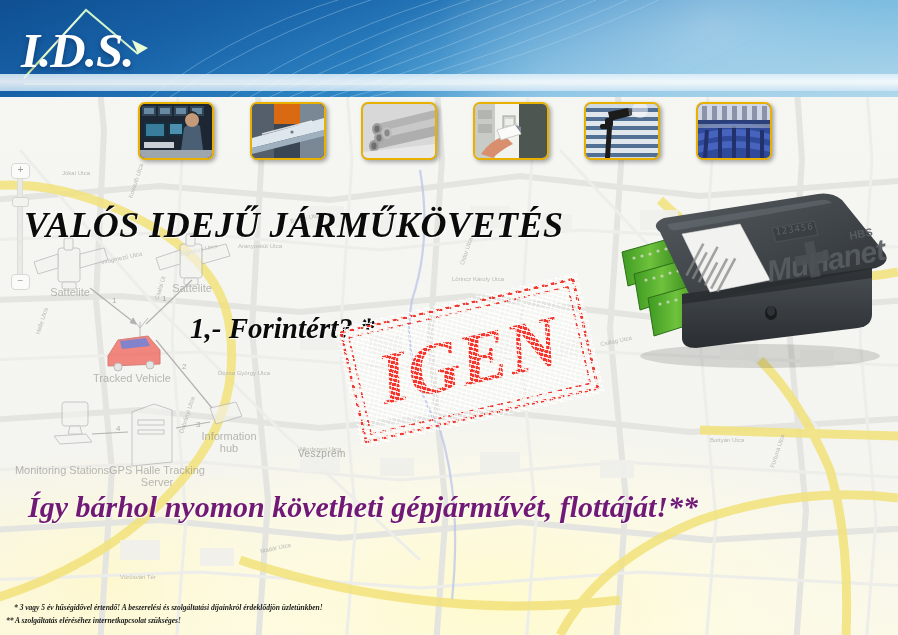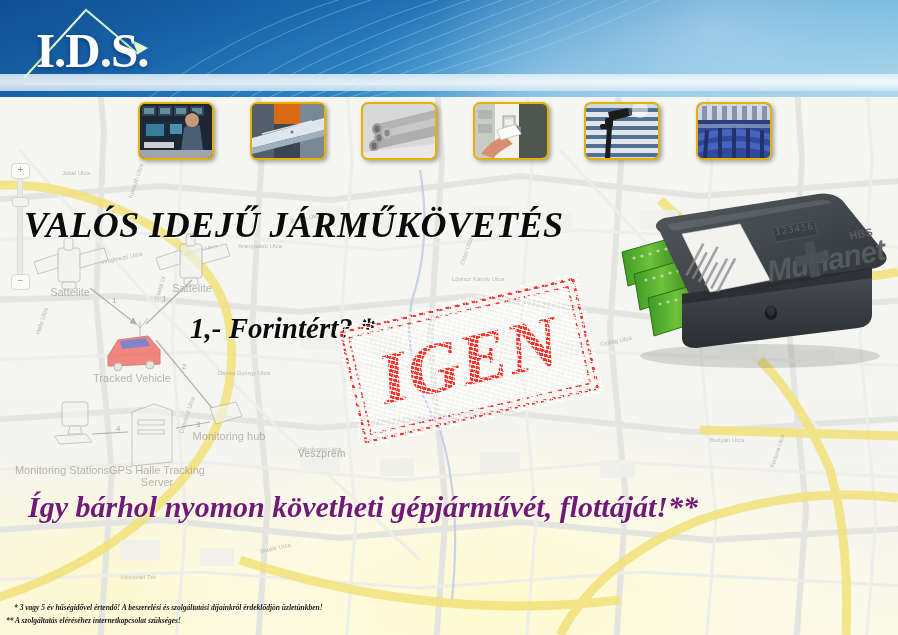--- a/index.html
+++ b/index.html
@@ -37,22 +37,22 @@
             linear-gradient(160deg,#0f4f92 0%,#1862a8 24%,#2f86c4 52%,#67b2db 76%,#a9d4ea 100%);}
   .header .glow{position:absolute;right:-120px;top:-180px;width:620px;height:420px;
           background:radial-gradient(ellipse at center, rgba(255,255,255,.42) 0%, rgba(255,255,255,0) 62%);}
   .header .glow2{position:absolute;left:330px;top:-40px;width:420px;height:300px;
           background:radial-gradient(ellipse at center, rgba(170,215,240,.55) 0%, rgba(255,255,255,0) 65%);}
   .header .band{position:absolute;left:0;bottom:6px;width:898px;height:17px;
           background:linear-gradient(#dff0fa,#ffffff 45%,#cfe6f6 100%);opacity:.85;
           filter:blur(.4px);}
   .header .hsvg{position:absolute;inset:0;}
   .logo{position:absolute;left:14px;top:4px;width:230px;height:88px;}
-  .logo .txt{position:absolute;left:22px;top:18px;color:#fff;font-size:49px;
-          font-weight:bold;letter-spacing:-1px;
+  .logo .txt{position:absolute;left:7px;top:18px;color:#fff;font-size:49px;
+          font-style:italic;font-weight:bold;letter-spacing:-1px;
           text-shadow:0 2px 5px rgba(0,30,70,.5);font-family:"Liberation Serif",serif;}
   .tagline{position:absolute;left:505px;top:49px;color:#fff;font-size:26px;
           font-style:italic;font-weight:bold;white-space:nowrap;
           text-shadow:0 2px 4px rgba(0,40,90,.55);}
 
   
   .thumbs{position:absolute;left:138px;top:102px;display:flex;gap:35.5px;}
   .thumb{position:relative;width:72px;height:54px;border:2px solid #e8b000;
          border-radius:7px;overflow:hidden;box-shadow:2px 2px 4px rgba(0,0,0,.35);
          background:#8a8a8a;}
@@ -253,21 +253,21 @@
       </g>
       <defs>
           <marker id="ar" markerWidth="6" markerHeight="6" refX="5" refY="3" orient="auto">
         <path d="M0 0 L6 3 L0 6 Z" fill="#8a8a86"></path>
           </marker>
         </defs>
     </svg>
     <div class="dlabel" style="left:24px;top:54px;width:80px">Sattelite</div>
     <div class="dlabel" style="left:146px;top:50px;width:80px">Sattelite</div>
     <div class="dlabel" style="left:66px;top:140px;width:120px">Tracked Vehicle</div>
-    <div class="dlabel" style="left:186px;top:198px;width:74px;white-space:normal">Monitoring hub</div>
+    <div class="dlabel" style="left:186px;top:198px;width:74px;white-space:normal">Information hub</div>
     <div class="dlabel" style="left:96px;top:232px;width:110px;white-space:normal">GPS Halle Tracking Server</div>
     <div class="dlabel" style="left:8px;top:232px;width:96px">Monitoring Stations</div>
     <div class="dnum" style="left:106px;top:64px">1</div>
     <div class="dnum" style="left:156px;top:62px">1</div>
     <div class="dnum" style="left:176px;top:130px">2</div>
     <div class="dnum" style="left:190px;top:188px">3</div>
     <div class="dnum" style="left:110px;top:192px">4</div>
   </div>
 
   <div class="device">

